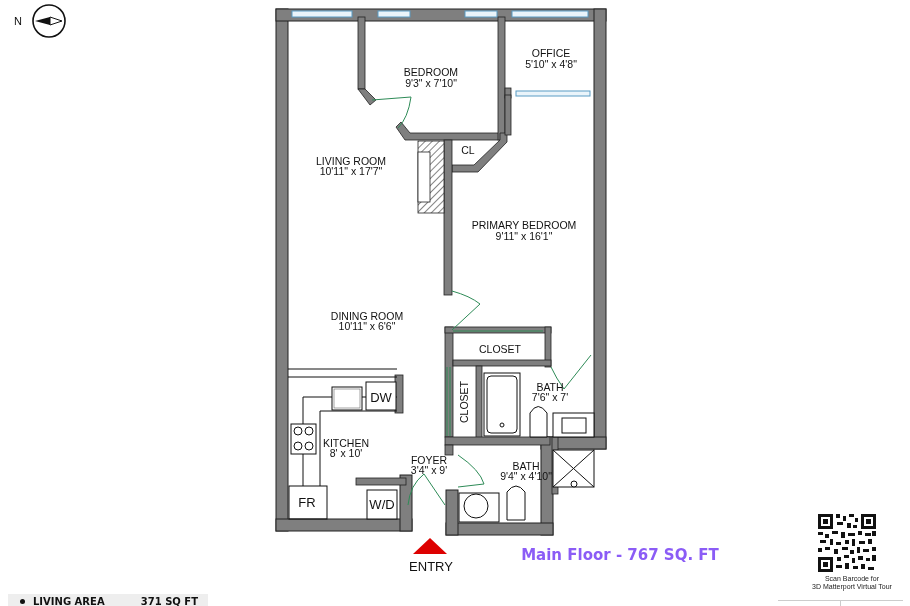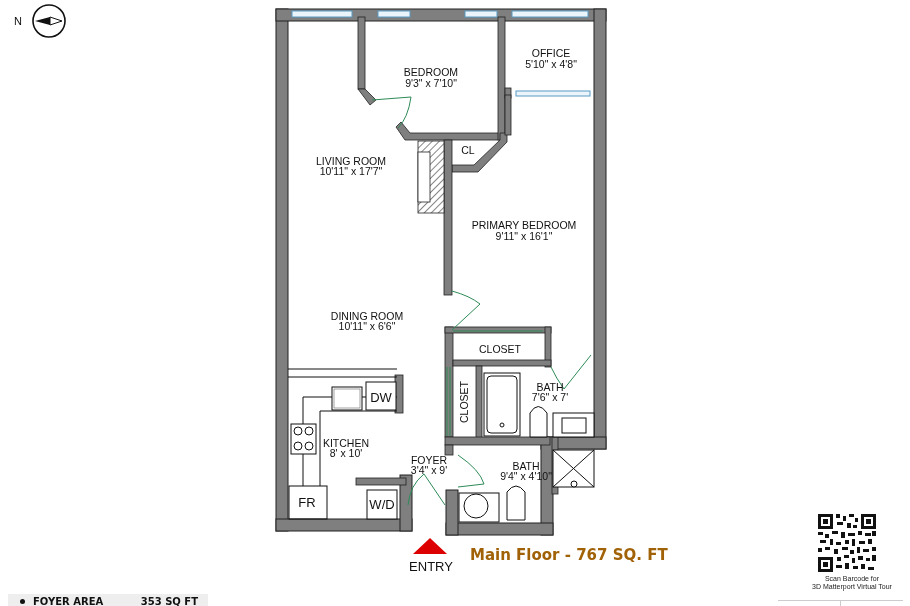--- a/index.html
+++ b/index.html
@@ -3,21 +3,21 @@
 <meta charset="utf-8">
 <style>
   html, body { margin:0; padding:0; background:#ffffff; }
   body { width:910px; height:606px; position:relative; overflow:hidden; font-family:"Liberation Sans", sans-serif; }
   #plan { position:absolute; left:0; top:0; width:910px; height:606px; }
   .room-label { font-family:"Liberation Sans", sans-serif; font-size:10.5px; fill:#111; text-anchor:middle; }
   .room-dim { font-family:"Liberation Sans", sans-serif; font-size:10.5px; fill:#111; text-anchor:middle; }
   .fixture-label { font-family:"Liberation Sans", sans-serif; font-size:13px; fill:#111; text-anchor:middle; }
   .compass-n { font-family:"Liberation Sans", sans-serif; font-size:11px; fill:#111; }
   .entry-label { font-family:"Liberation Sans", sans-serif; font-size:13px; fill:#111; text-anchor:middle; }
-  .summary { position:absolute; left:470px; top:544px; width:300px; font-family:"DejaVu Sans", sans-serif; font-weight:bold; font-size:15px; line-height:22px; color:#a16207; }
+  .summary { position:absolute; left:470px; top:544px; width:300px; text-align:center; font-family:"DejaVu Sans", sans-serif; font-weight:bold; font-size:15px; line-height:22px; color:#8b5cf6; }
   .qr-wrap { position:absolute; left:812px; top:512px; width:80px; text-align:center; }
   .qr-caption { font-family:"Liberation Sans", sans-serif; font-size:7px; line-height:8px; color:#222; margin-top:3px; white-space:nowrap; margin-left:-10px; margin-right:-10px; }
   .legend { position:absolute; left:8px; top:594px; width:200px; height:14px; background:#eeeeee; font-family:"DejaVu Sans", sans-serif; font-weight:bold; font-size:10px; color:#111; display:flex; align-items:center; }
   .legend .dot { display:inline-block; width:5px; height:5px; border-radius:50%; background:#111; margin:0 8px 0 12px; }
   .legend .val { margin-left:auto; margin-right:10px; }
   .bottom-rule { position:absolute; left:778px; top:600px; width:125px; height:1px; background:#ccc; }
   .bottom-rule .tick { position:absolute; left:62px; top:0; width:1px; height:6px; background:#ccc; }
 </style>
 </head>
 <body>
@@ -291,15 +291,15 @@
     <div>3D Matterport Virtual Tour</div>
   </div>
 </div>
 
 <div class="bottom-rule">
     <div class="tick"></div>
   </div>
 
 <div class="legend">
   <span class="dot"></span>
-  <span>FOYER AREA</span>
-  <span class="val">353 SQ FT</span>
+  <span>LIVING AREA</span>
+  <span class="val">371 SQ FT</span>
 </div>
 
 </body></html>

